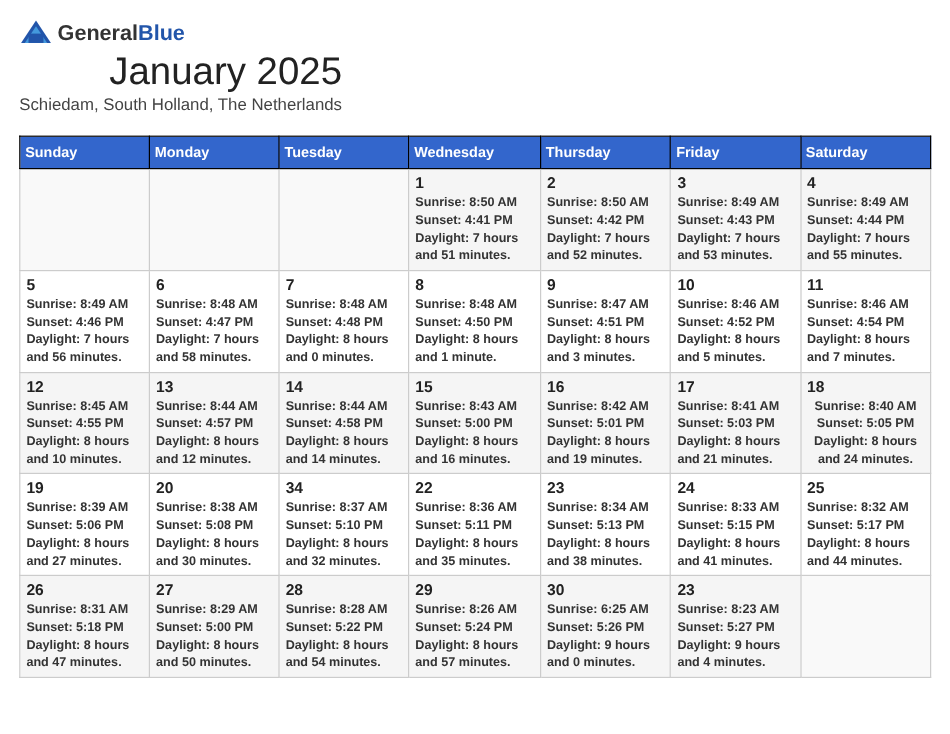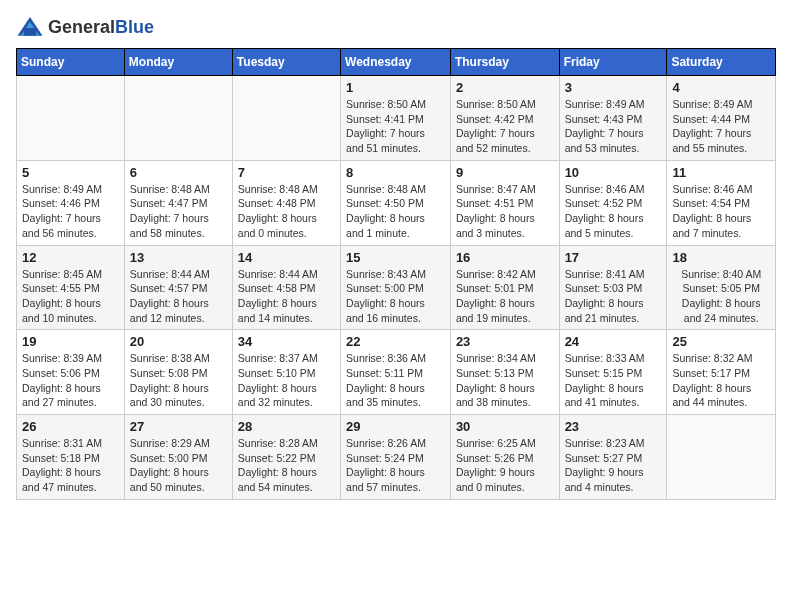--- a/index.html
+++ b/index.html
@@ -12,21 +12,21 @@
     }
     .page {
       width: 792px;
       background: #fff;
       padding: 10px 16px 16px 16px;
     }
     .header {
       display: flex;
       align-items: flex-start;
       justify-content: space-between;
-      margin-bottom: 6px;
+      margin-bottom: 18px;
       flex-direction: column;
     }
     .logo {
       display: flex;
       align-items: center;
       gap: 4px;
       margin-top: 4px;
     }
     .logo-text {
       font-size: 18px;
@@ -85,20 +85,21 @@
       font-size: 13px;
       font-weight: bold;
       color: #222;
       display: block;
       margin-bottom: 2px;
     }
     .day-info {
       font-size: 10.5px;
       color: #333;
       line-height: 1.4;
+      font-weight: bold;
     }
     .empty-cell {
       background: #f9f9f9 !important;
     }
   </style>
 </head>
 <body>
 
 <div class="page">
   <div class="header">
@@ -108,20 +109,24 @@
         <polygon points="18,10 30,28 6,28" fill="#4499dd"></polygon>
         <rect x="10" y="18" width="16" height="10" fill="#2255aa"></rect>
       </svg>
       <div>
         <div style="display:flex;gap:0;">
           <span class="logo-text logo-general">General</span>
             <span class="logo-text logo-blue">Blue</span>
         </div>
       </div>
     </div>
+    <div class="title-block">
+      <div class="month-title">January 2025</div>
+      <div class="subtitle">Schiedam, South Holland, The Netherlands</div>
+    </div>
   </div>
 
   <table class="calendar">
     <thead>
       <tr>
       <th>Sunday</th>
           <th>Monday</th>
           <th>Tuesday</th>
           <th>Wednesday</th>
           <th>Thursday</th>

